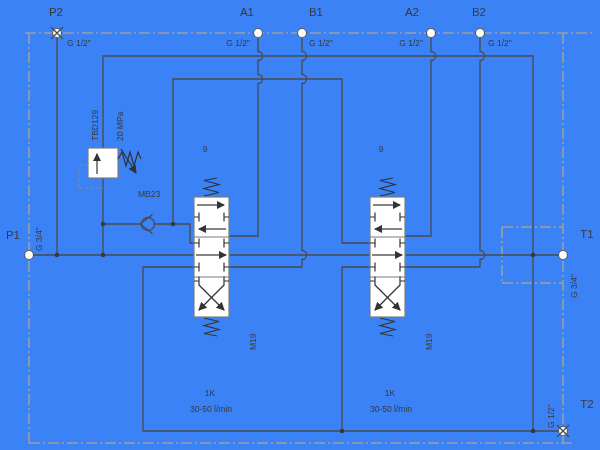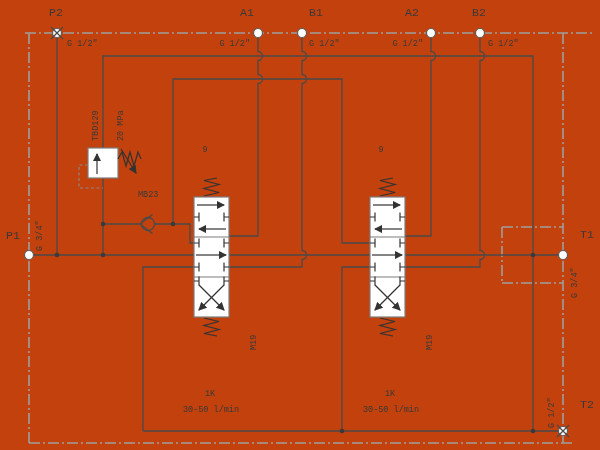--- a/index.html
+++ b/index.html
@@ -1,17 +1,17 @@
 <!DOCTYPE html>
 <html><head>
 <meta charset="utf-8">
 <style>
   html,body{margin:0;padding:0;background:#ffffff;}
-  .stage{position:relative;width:600px;height:450px;background:#c2410c;overflow:hidden;
-         font-family:Liberation Mono, monospace;}
+  .stage{position:relative;width:600px;height:450px;background:#3b82f6;overflow:hidden;
+         font-family:Liberation Sans, sans-serif;}
   svg text{fill:#3a3a3a;}
   .pt{font-size:11.5px;}
   .gt{font-size:8.5px;}
   .ct{font-size:8.5px;}
   .border-ln{stroke:#9e9e9e;stroke-width:1.6;fill:none;stroke-dasharray:11 3 2 3;}
   .ln{stroke:#4a4a4a;stroke-width:1.3;fill:none;}
   .body-ln{stroke:#7d7d7d;stroke-width:1.2;fill:#ffffff;}
   .sp{stroke:#333333;stroke-width:1.2;fill:none;}
   .pilot{stroke:#8a8a8a;stroke-width:1.1;fill:none;stroke-dasharray:3 2.5;}
   .dot{fill:#3a3a3a;}

